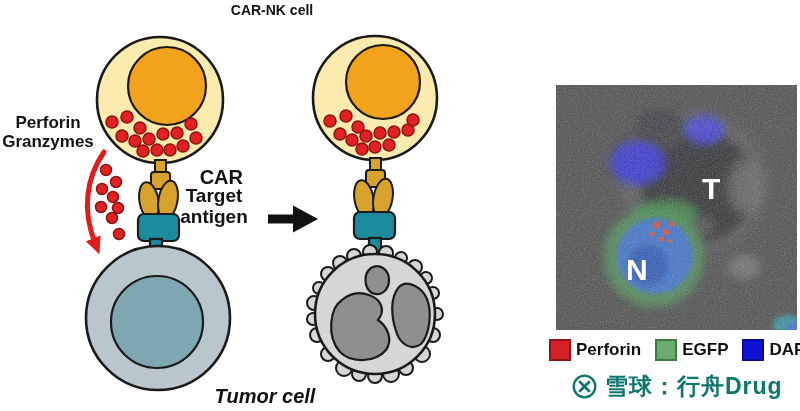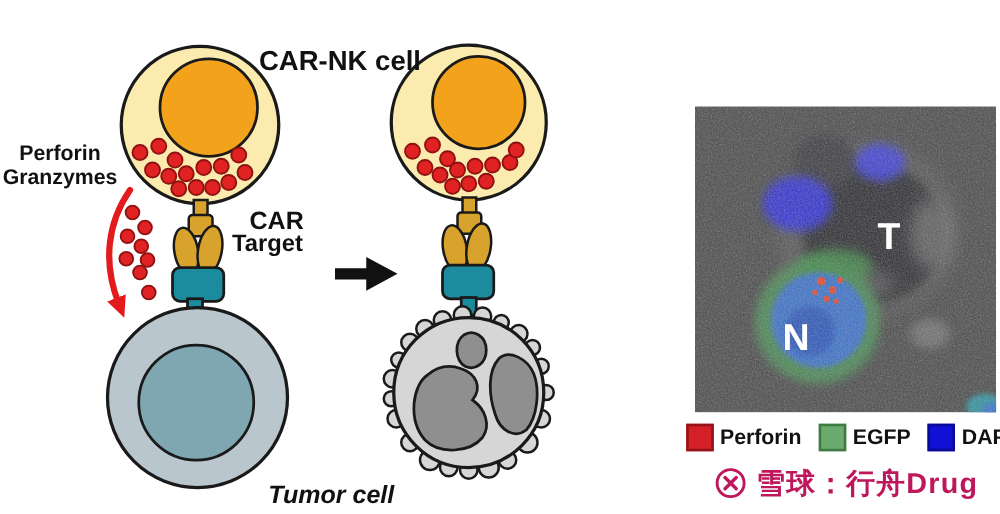--- a/index.html
+++ b/index.html
@@ -1,20 +1,20 @@
 <!DOCTYPE html>
 <html><head>
 <meta charset="utf-8">
 <style>
   html,body{margin:0;padding:0;background:#ffffff;}
   .stage{position:relative;width:800px;height:411px;background:#ffffff;overflow:hidden;
          font-family:"Liberation Sans","DejaVu Sans",sans-serif;}
   .diagram{position:absolute;left:0;top:0;}
   .lbl{position:absolute;color:#111;font-weight:bold;text-align:center;}
-  .lbl-title{left:192px;top:2px;width:160px;font-size:22px;margin-top:34px;}
+  .lbl-title{left:192px;top:2px;width:160px;font-size:14px;}
   .lbl-secreted{left:0px;top:113px;width:96px;font-size:17px;line-height:19px;}
   .lbl-car{left:193px;top:166px;width:50px;font-size:20px;text-align:right;}
   .lbl-antigen{left:176px;top:185px;width:76px;font-size:19px;line-height:21px;}
   .lbl-tumor{left:205px;top:385px;width:120px;font-size:20px;font-style:italic;}
   .micrograph{position:absolute;left:556px;top:85px;width:241px;height:245px;overflow:hidden;}
   .legend{position:absolute;left:549px;top:339px;display:flex;align-items:center;gap:14px;}
   .legend-item{display:flex;align-items:center;gap:5px;}
   .legend-swatch{width:22px;height:22px;border:2px solid #000;box-sizing:border-box;}
   .legend-label{font-size:17px;font-weight:bold;color:#111;}
   .watermark{position:absolute;left:571px;top:371px;display:flex;align-items:center;gap:7px;
@@ -158,20 +158,21 @@
 
   <div class="lbl lbl-secreted">
     <div>Perforin</div>
     <div>Granzymes</div>
   </div>
 
   <div class="lbl lbl-car">CAR</div>
 
   <div class="lbl lbl-antigen">
     <div>Target</div>
+    <div>antigen</div>
   </div>
 
   <div class="lbl lbl-tumor">Tumor cell</div>
 
   <div class="micrograph">
     <svg width="241" height="245" viewBox="0 0 241 245">
       <defs>
         <filter id="b2" x="-50%" y="-50%" width="200%" height="200%">
             <feGaussianBlur stdDeviation="2"></feGaussianBlur>
           </filter>
@@ -231,21 +232,21 @@
     <div class="legend-item">
       <div class="legend-swatch" style="background: rgb(108, 171, 111); border-color: rgb(63, 122, 66);"></div>
       <div class="legend-label">EGFP</div>
     </div>
     <div class="legend-item">
       <div class="legend-swatch" style="background: rgb(17, 17, 214); border-color: rgb(10, 10, 153);"></div>
       <div class="legend-label">DAPI</div>
     </div>
   </div>
 
-  <div class="watermark" style="color: #be185d;">
+  <div class="watermark" style="color: #0f766e;">
     <svg width="27" height="27" viewBox="0 0 30 30">
       <circle cx="15" cy="15" r="12" fill="none" stroke="currentColor" stroke-width="2.6"></circle>
       <path d="M10,10 L20,20 M20,10 L10,20" fill="none" stroke="currentColor" stroke-width="3" stroke-linecap="round"></path>
     </svg>
     <div class="watermark-text">雪球：行舟Drug</div>
   </div>
 
 </div>
 
 </body></html>

